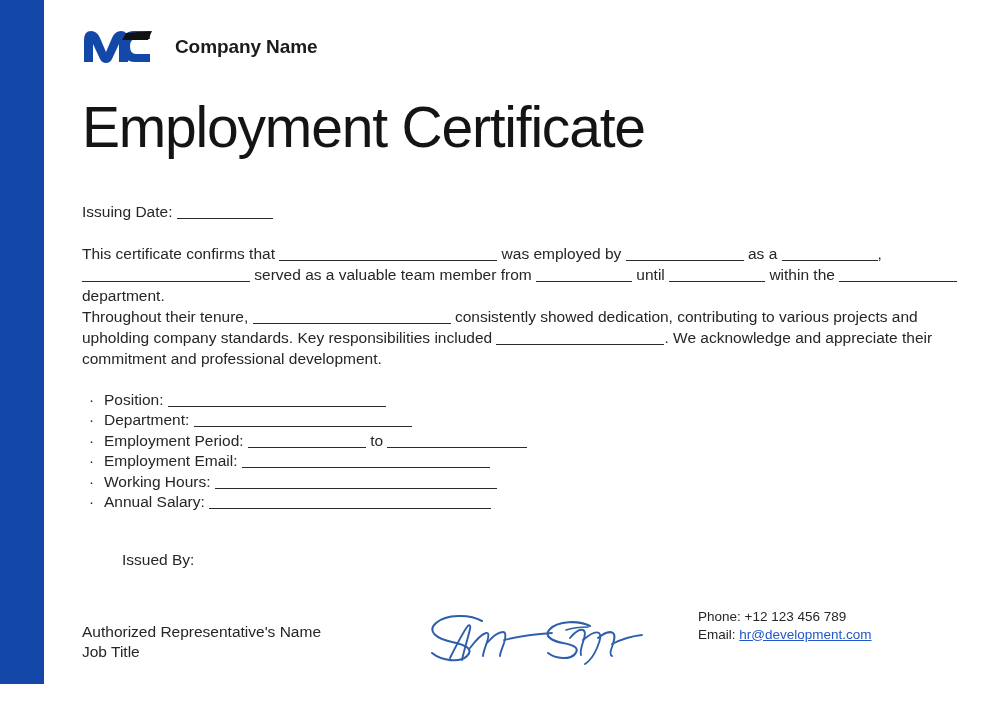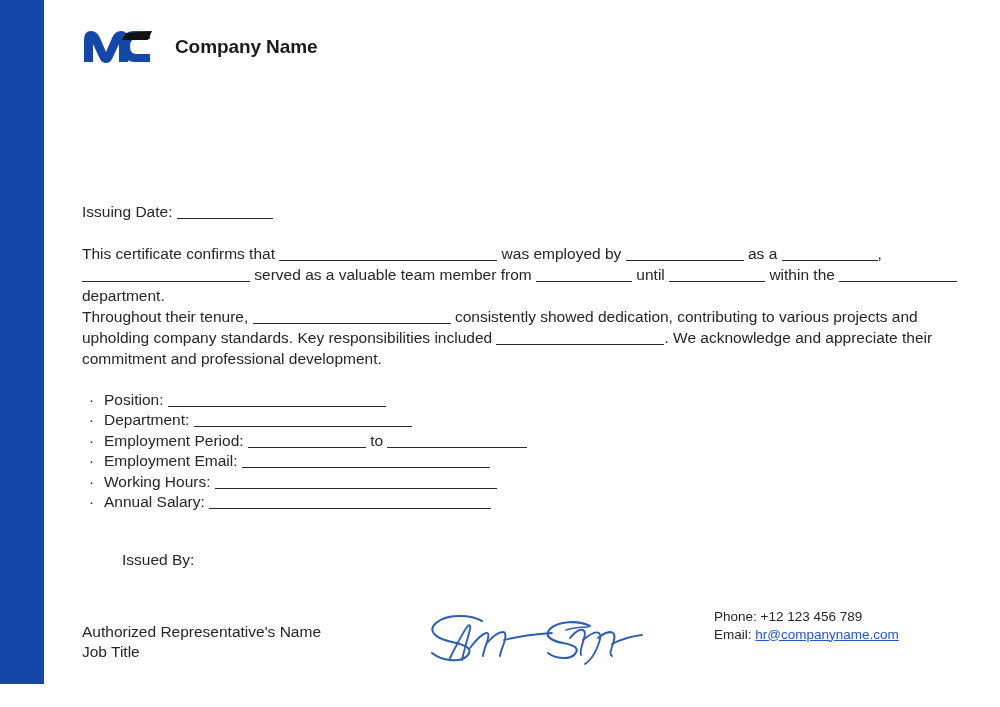--- a/index.html
+++ b/index.html
@@ -166,21 +166,21 @@
   #signature-mark {
     position: absolute;
     left: 338px;
     top: 8px;
     width: 230px;
     height: 62px;
   }
 
   #contact-block {
     position: absolute;
-    left: 632px;
+    left: 616px;
     top: 8px;
     font-size: 13.5px;
     line-height: 17.5px;
     color: #262626;
   }
 
   #contact-block .email-link {
     color: #2257c9;
     text-decoration: underline;
   }
@@ -214,20 +214,21 @@
       <svg id="logo-mark" viewBox="0 0 72 38">
         <path d="M2 34 L2 12 Q2 3 9 3 Q15 3 18 10 L24 24 L30 10 Q33 3 39 3 Q46 3 46 12 L46 34 L37 34 L37 16 L30 31 Q28 35 24 35 Q20 35 18 31 L11 16 L11 34 Z" fill="#1448a8"></path>
         <path d="M52 3 Q40 3 40 18 Q40 34 53 34 L68 34 L68 26 L54 26 Q48 26 48 18 Q48 11 54 11 L68 11 L68 3 Z" fill="#1448a8"></path>
         <path d="M44 5 L70 3 L66 12 L40 12 Z" fill="#111111"></path>
       </svg>
       <span id="company-name">Company Name</span>
     </div>
 
   </div>
 
+  <h1 id="doc-title">Employment Certificate</h1>
 
   <div id="issuing-date-row">
     <span>Issuing Date:</span>
     <span class="blank b-sm"></span>
   </div>
 
   <p id="para-one">
     <span>This certificate confirms that</span>
     <span class="blank b-3xl"></span>
     <span>was employed by</span>
@@ -314,18 +315,18 @@
       </g>
     </svg>
 
     <div id="contact-block">
       <div>
         <span>Phone:</span>
         <span>+12 123 456 789</span>
       </div>
       <div>
         <span>Email:</span>
-        <span class="email-link">hr@companyname.com</span>
+        <span class="email-link">hr@development.com</span>
       </div>
     </div>
 
   </div>
 </div>
 
 </body></html>

